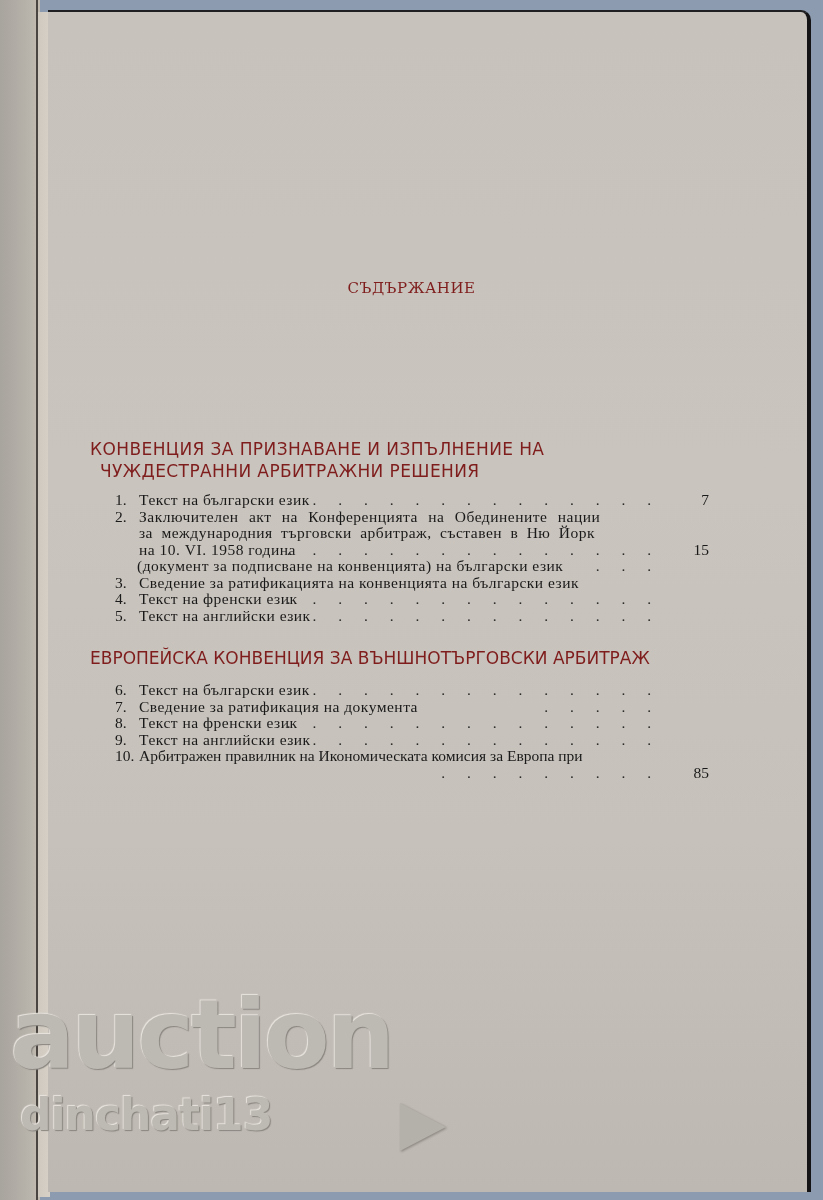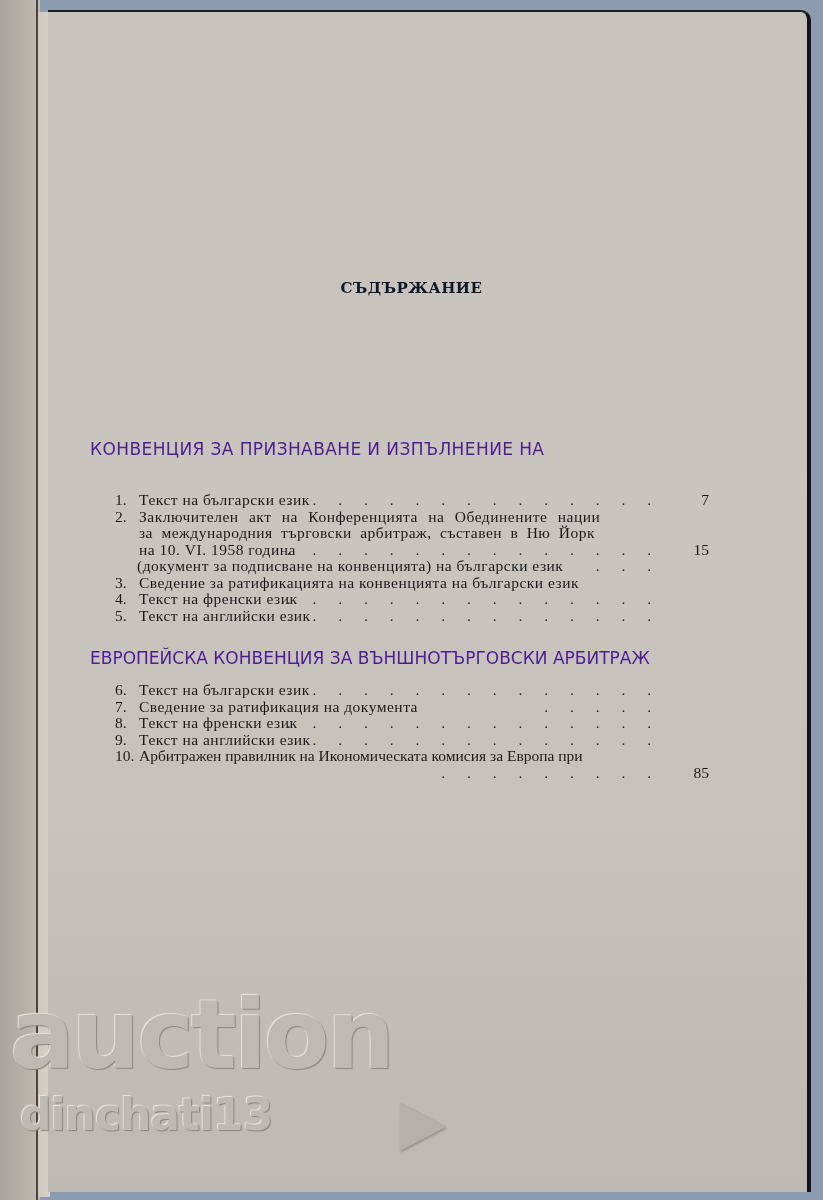--- a/index.html
+++ b/index.html
@@ -22,26 +22,26 @@
     border-right:4px solid #141416;
     border-radius:0 10px 0 0;
     box-sizing:border-box;
   }
   .under-page {
     position:absolute; left:38px; top:12px; width:12px; height:1185px;
     background:linear-gradient(90deg,#cfc9bf,#d6d0c6);
   }
   .title {
     position:absolute; left:0; width:100%; top:279px; text-align:center;
-    font-family:"DejaVu Serif",serif; font-weight:bold; font-size:15px;
-    letter-spacing:0.5px; color:#0f172a;
+    font-family:"DejaVu Serif",serif; font-weight:normal; font-size:15px;
+    letter-spacing:0.5px; color:#7f1d1d;
   }
   .section-title {
     position:absolute; left:90px; font-family:"DejaVu Sans",sans-serif;
-    font-size:17px; color:#4c1d95; letter-spacing:0.4px; line-height:22px;
+    font-size:17px; color:#7f1d1d; letter-spacing:0.4px; line-height:22px;
   }
   .section-title .l2 { padding-left:10px; display:block; }
   .entries { position:absolute; left:88px; width:600px;margin-left:27px; }
   .entry { position:relative; font-size:15.5px; line-height:16.5px; color:#1a1a1a; white-space:nowrap; }
   .entry .num { display:inline-block; width:24px; text-align:left; }
   .entry .txt { letter-spacing:0.5px; }
   .entry .cont { padding-left:24px; letter-spacing:0.5px; }
   .entry .dots {
     position:absolute; right:55px; top:0; letter-spacing:9px; color:#2a2a2a;
   }
@@ -67,20 +67,21 @@
 <div class="cover-back"></div>
 <div class="cover-edge"></div>
 <div class="under-page"></div>
 
 <div class="page"></div>
 
 <div class="title">СЪДЪРЖАНИЕ</div>
 
 <div class="section-title" style="top:438px;">
   <span>КОНВЕНЦИЯ ЗА ПРИЗНАВАНЕ И ИЗПЪЛНЕНИЕ НА</span>
+  <span class="l2">ЧУЖДЕСТРАННИ АРБИТРАЖНИ РЕШЕНИЯ</span>
 </div>
 
 <div class="entries" style="top:492px;">
   <div class="entry">
     <span class="num">1.</span><span class="txt">Текст на български език</span>
     <span class="dots">. . . . . . . . . . . . . . .</span>
     <span class="pg">7</span>
   </div>
   <div class="entry">
     <span class="num">2.</span><span class="txt" style="word-spacing:6px;">Заключителен акт на Конференцията на Обединените нации</span>

